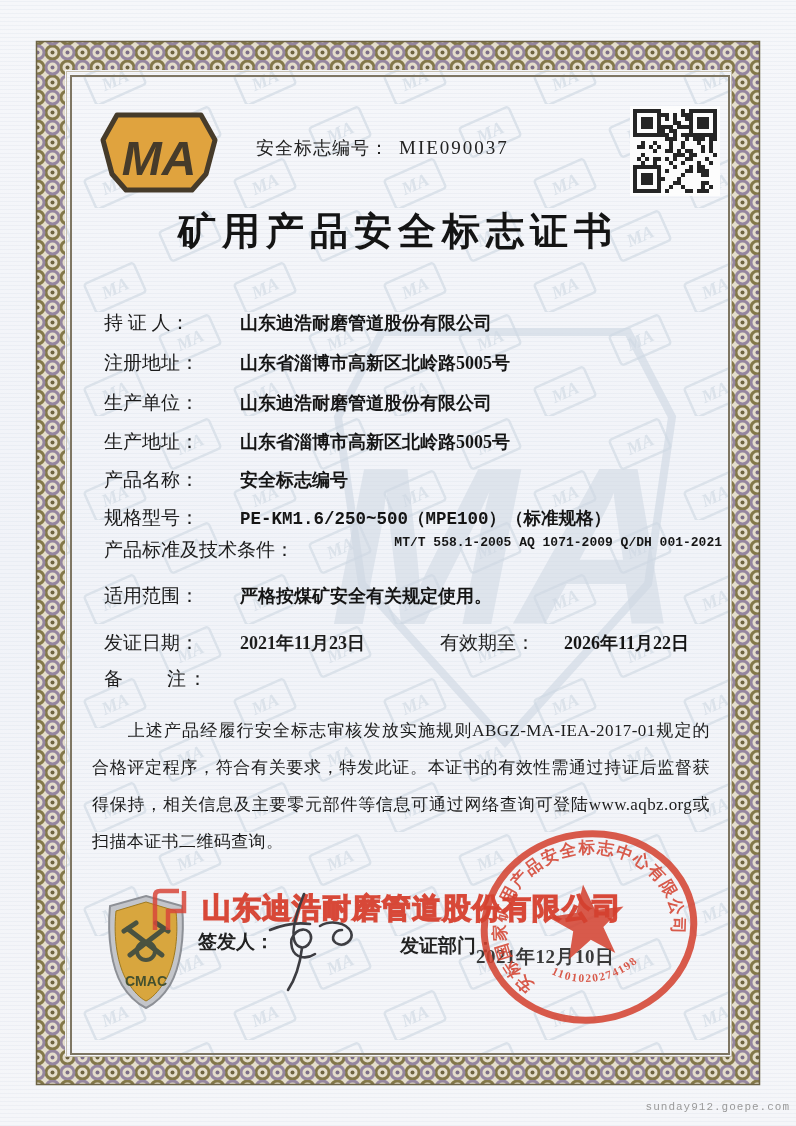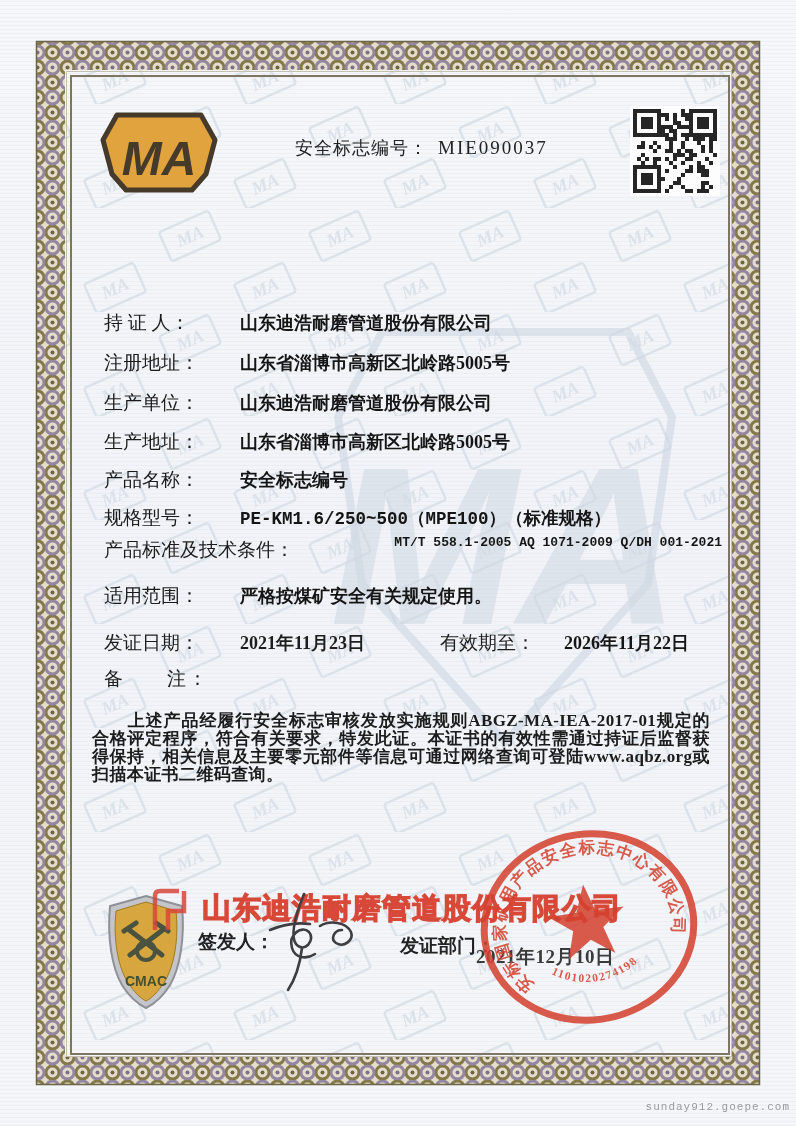--- a/index.html
+++ b/index.html
@@ -12,42 +12,42 @@
     position:relative;width:796px;height:1126px;margin:0 auto;overflow:hidden;
     background:
       repeating-linear-gradient(0deg, rgba(203,212,226,.20) 0 1px, rgba(255,255,255,0) 1px 4px),
       linear-gradient(180deg,#f6f7fa 0%,#f1f3f8 50%,#f5f6f9 100%);
     font-family:var(--serif);color:#1d1d1d;
   }
   svg.layer{position:absolute;left:0;top:0;}
   .frame-outer{position:absolute;left:66px;top:71px;width:664px;height:984px;border:1px solid #c6bfae;}
   .frame-inner{position:absolute;left:70px;top:75px;width:656px;height:976px;border:2px solid #7e7663;}
 
-  .certno{position:absolute;left:256px;top:136px;font-size:18px;letter-spacing:1px;color:#222;margin-left:39px;}
+  .certno{position:absolute;left:256px;top:136px;font-size:18px;letter-spacing:1px;color:#222;}
   .certno .val{font-size:19px;letter-spacing:2px;margin-left:10px;}
   .title{
     position:absolute;left:0;top:206px;width:100%;text-align:center;
     font-size:38px;font-weight:bold;letter-spacing:6px;color:#141414;
   }
   .field-row{position:absolute;left:104px;display:flex;align-items:center;white-space:nowrap;}
   .flabel{flex:0 0 136px;font-size:19px;color:#1b1b1b;}
   .fvalue{font-size:18px;color:#151515;font-weight:600;}
   .fvalue.mono{font-family:var(--mono);font-weight:bold;font-size:17.5px;letter-spacing:0;}
   .std-label{position:absolute;left:104px;top:537px;font-size:19px;}
   .std-value{
     position:absolute;left:238px;top:530px;width:484px;
     font-family:var(--mono);font-weight:bold;font-size:13px;line-height:25px;
     text-indent:100px;white-space:normal;color:#151515;text-align:right;
   }
   .flabel2{flex:0 0 124px;font-size:19px;margin-left:20px;}
   .fvalue1{flex:0 0 180px;font-size:18px;font-weight:600;}
   .remark{position:absolute;left:104px;top:666px;font-size:19px;letter-spacing:2px;}
   .statement{
     position:absolute;left:92px;top:712px;width:618px;
-    font-size:17px;line-height:18px;font-weight:700;color:#1c1c1c;
+    font-size:17px;line-height:37px;font-weight:400;color:#1c1c1c;
     text-indent:2.1em;letter-spacing:.4px;text-align:justify;
   }
   .signer-label{position:absolute;left:198px;top:929px;font-size:19px;font-weight:bold;color:#222;}
   .dept-label{position:absolute;left:400px;top:933px;font-size:19px;font-weight:bold;color:#222;}
   .dept-date{position:absolute;left:476px;top:944px;font-size:19px;font-weight:600;color:#3a3a3a;letter-spacing:.5px;}
   .company-watermark{
     position:absolute;left:202px;top:889px;font-size:29px;font-weight:bold;
     font-family:var(--sans);letter-spacing:1px;white-space:nowrap;
     color:rgba(214,62,45,.28);-webkit-text-stroke:1.3px rgba(214,62,45,.92);
   }
@@ -320,20 +320,21 @@
         <rect x="27" y="83" width="4" height="4"></rect>
         <rect x="35" y="83" width="4" height="4"></rect>
         <rect x="55" y="83" width="4" height="4"></rect>
         <rect x="59" y="83" width="4" height="4"></rect>
         <rect x="67" y="83" width="4" height="4"></rect>
         <rect x="71" y="83" width="4" height="4"></rect>
         <rect x="75" y="83" width="4" height="4"></rect>
       </g>
   </svg>
 
+  <div class="title">矿用产品安全标志证书</div>
 
   <div class="field-row" style="top:310px">
     <span class="flabel">持 证 人：</span>
     <span class="fvalue">山东迪浩耐磨管道股份有限公司</span>
   </div>
   <div class="field-row" style="top:350px">
     <span class="flabel">注册地址：</span>
     <span class="fvalue">山东省淄博市高新区北岭路5005号</span>
   </div>
   <div class="field-row" style="top:390px">

